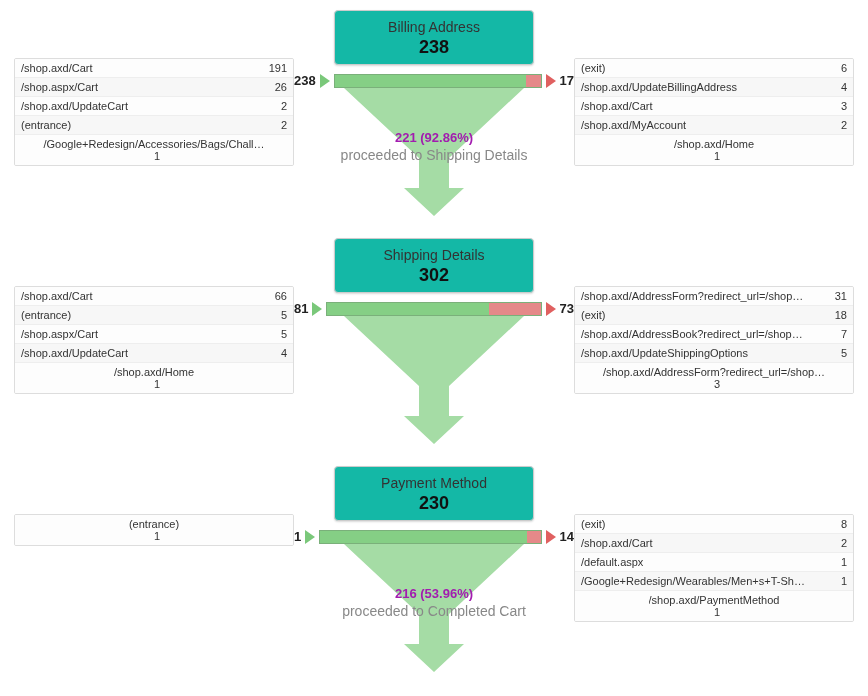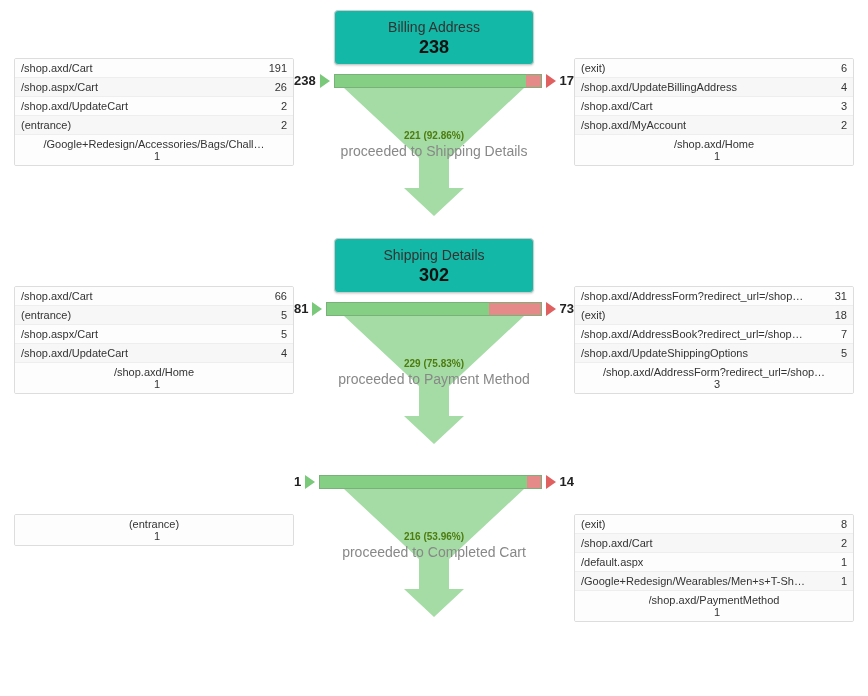--- a/index.html
+++ b/index.html
@@ -97,21 +97,21 @@
   }
   .funnel svg { display: block; }
   .funnel-text {
     position: absolute;
     left: 50%;
     transform: translateX(-50%);
     top: 42px;
     text-align: center;
     width: 200px;
   }
-  .funnel-text .big { font-weight: bold; font-size: 10px; color: #4d7c0f; }
+  .funnel-text .big { font-weight: bold; font-size: 13px; color: #a21caf; }
   .funnel-text .small { font-size: 14px; color: #888; margin-top: 2px; }
 
   .data-table {
     border: 1px solid #ddd;
     border-radius: 2px;
     margin-top: 48px;
     font-size: 11px;
     overflow: hidden;
   }
   .data-row {
@@ -260,24 +260,20 @@
             </div>
             <div class="out-label">
               <span class="arrow-out"></span>
               <span>73</span>
             </div>
           </div>
           <div class="funnel">
             <svg width="200" height="130" viewBox="0 0 200 130">
     <path d="M10 0 L190 0 L115 70 L115 100 L130 100 L100 128 L70 100 L85 100 L85 70 Z" fill="#a5dca5" stroke="none"></path>
   </svg>
-            <div class="funnel-text">
-              <div class="big">229 (75.83%)</div>
-              <div class="small">proceeded to Payment Method</div>
-            </div>
           </div>
         </div>
         <div class="side-col">
           <div class="data-table">
             <div class="data-row">
               <span class="path">/shop.axd/AddressForm?redirect_url=/shop…</span>
               <span class="num">31</span>
             </div>
             <div class="data-row">
               <span class="path">(exit)</span>
@@ -303,20 +299,24 @@
       <div class="stage-row">
         <div class="side-col">
           <div class="data-table">
             <div class="data-row">
               <span class="path">(entrance)</span>
               <span class="num">1</span>
             </div>
           </div>
         </div>
         <div class="center-col">
+          <div class="stage-box">
+            <div class="title">Payment Method</div>
+            <div class="count">230</div>
+          </div>
           <div class="bar-row">
             <div class="in-label">
               <span>1</span>
               <span class="arrow-in"></span>
             </div>
             <div class="bar">
               <div class="bar-green" style="width: 93.91%;"></div>
               <div class="bar-red" style="width: 6.09%;"></div>
             </div>
             <div class="out-label">

